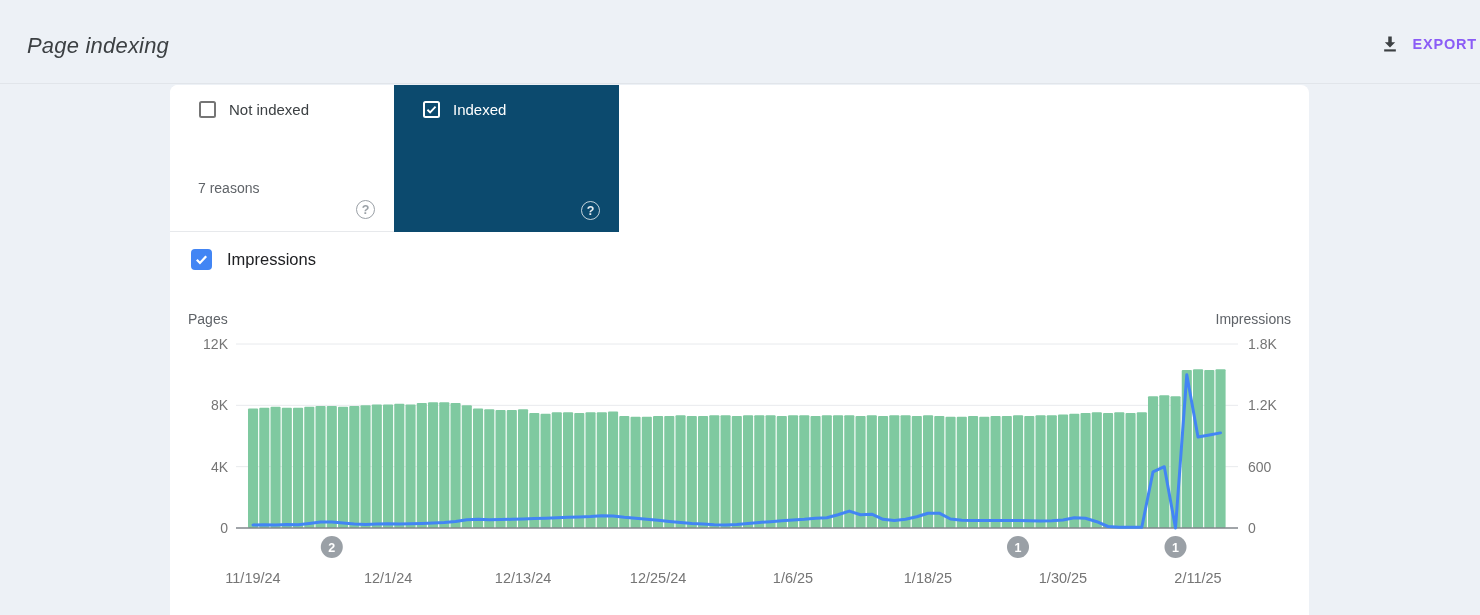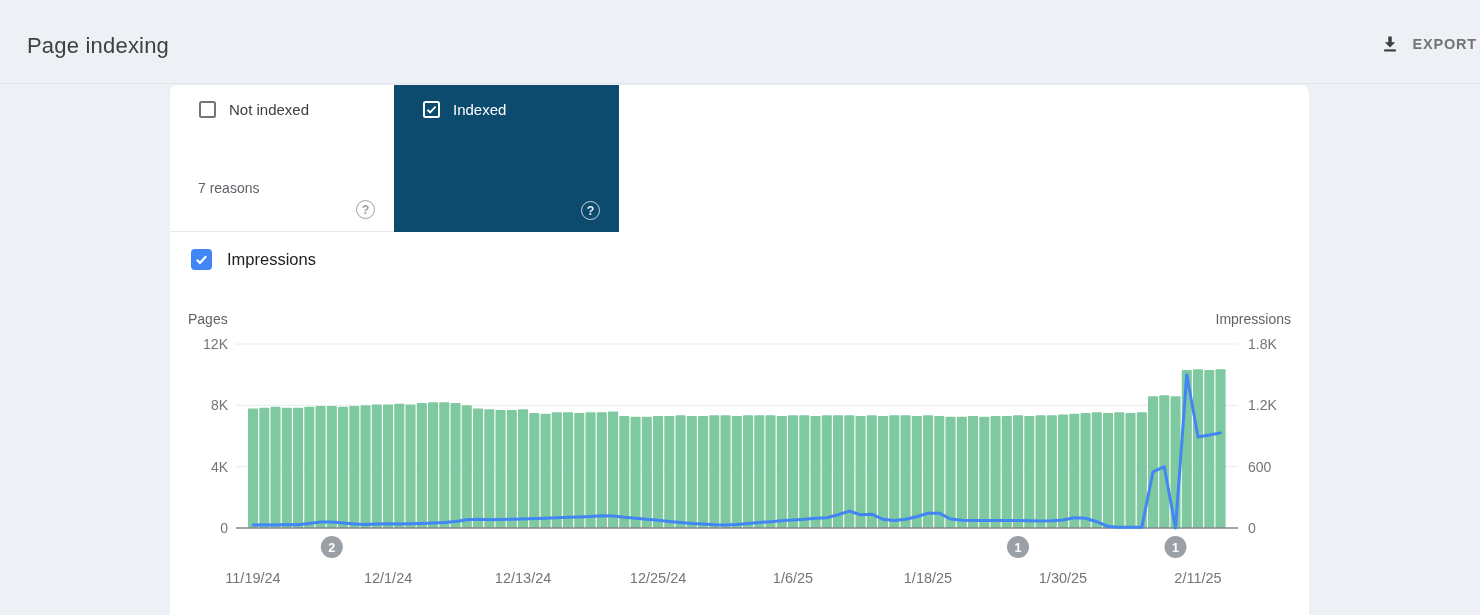--- a/index.html
+++ b/index.html
@@ -3,22 +3,22 @@
 <meta charset="utf-8">
 <style>
   html,body{margin:0;padding:0;background:#edf1f6;}
   .screen{
     position:relative;width:1480px;height:615px;overflow:hidden;
     background:#edf1f6;font-family:"Liberation Sans",sans-serif;
     -webkit-font-smoothing:antialiased;
   }
   
   .header{position:absolute;left:0;top:0;width:1480px;height:84px;border-bottom:1px solid #e1e5ea;box-sizing:border-box;}
-  .page-title{position:absolute;left:27px;top:33px;font-size:22px;color:#3c4043;letter-spacing:.2px;}
-  .export-btn{position:absolute;right:3px;top:30px;height:28px;display:flex;align-items:center;gap:13px;cursor:pointer;color:#737373;}
+  .page-title{position:absolute;left:27px;top:33px;font-size:22px;color:#3c4043;letter-spacing:.2px;font-style:italic;}
+  .export-btn{position:absolute;right:3px;top:30px;height:28px;display:flex;align-items:center;gap:13px;cursor:pointer;color:#8b5cf6;}
   .export-btn .lbl{font-size:14.5px;font-weight:700;letter-spacing:.8px;}
   
   .panel{position:absolute;left:170px;top:85px;width:1139px;height:530px;background:#ffffff;border-radius:8px 8px 0 0;}
   
   .tile{position:absolute;top:0;height:147px;box-sizing:border-box;cursor:pointer;}
   .tile-notindexed{left:0;width:224px;background:#fff;border-bottom:1px solid #e7e9ec;border-radius:8px 0 0 0;}
   .tile-indexed{left:224px;width:225px;background:#0c4a6e;}
   .tile-head{position:absolute;left:29px;top:16px;display:flex;align-items:center;gap:13px;justify-content:center;}
   .tile-label{font-size:15px;color:#3c4043;}
   .tile-indexed .tile-label{color:#ffffff;}

